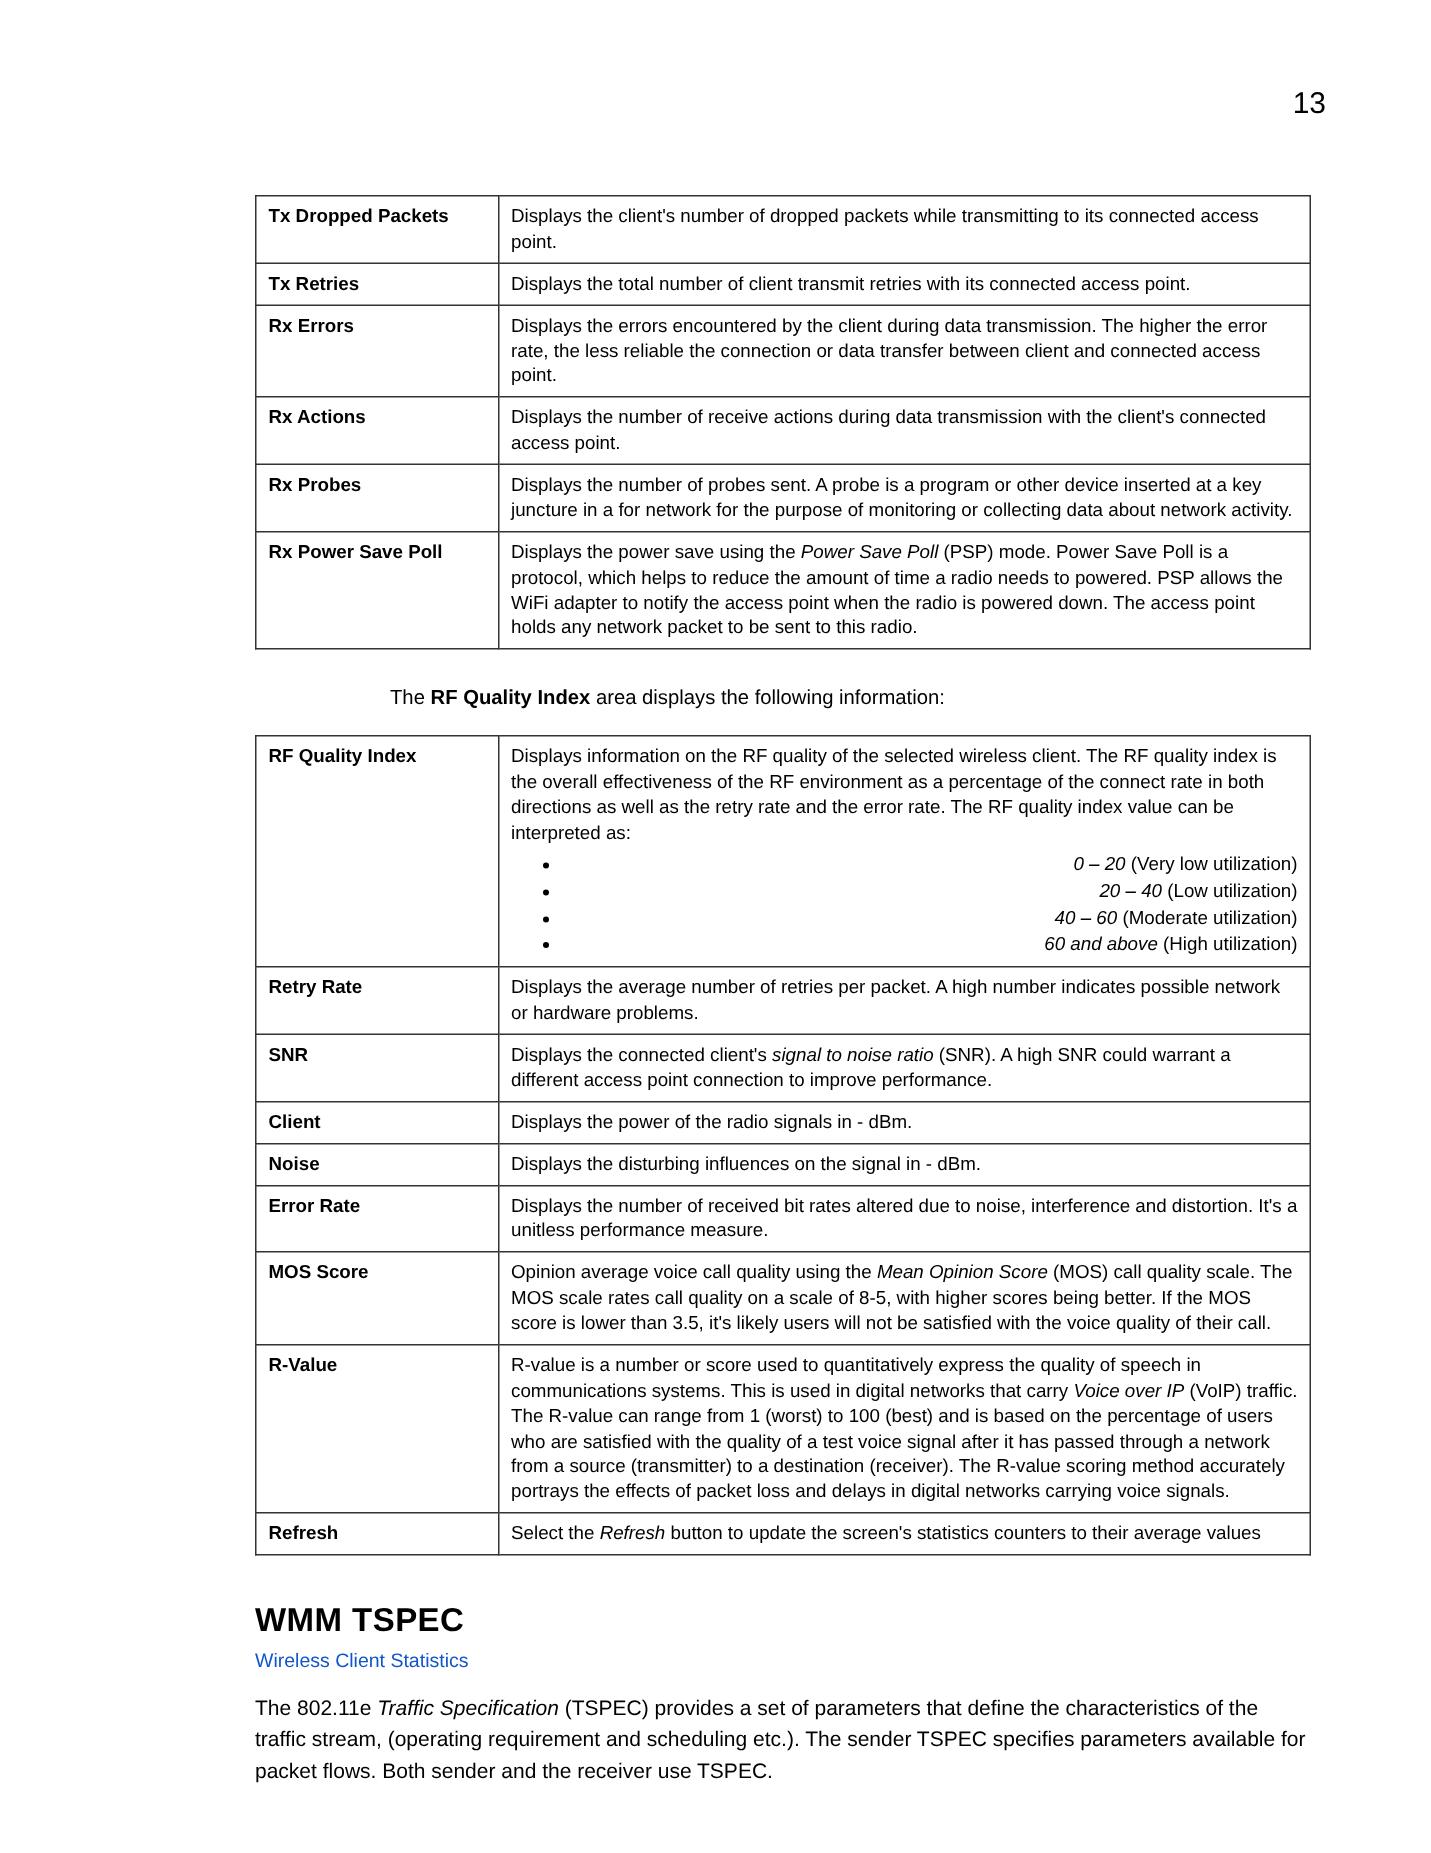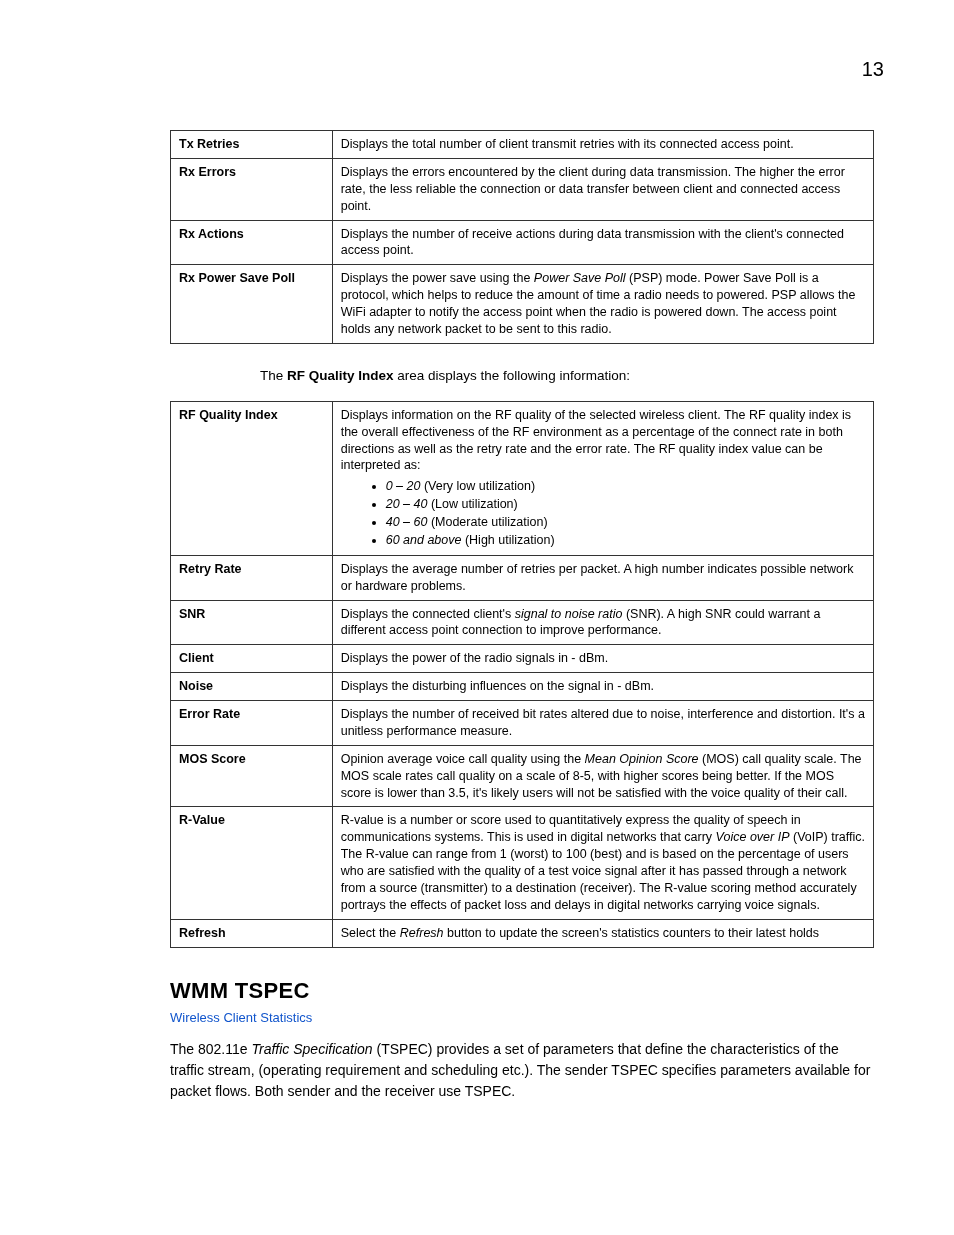--- a/index.html
+++ b/index.html
@@ -48,22 +48,23 @@
     font-family: Arial, Helvetica, sans-serif;
   }
   .intro-line {
     margin: 12px 0 18px 90px;
     font-size: 13.5px;
   }
   .intro-line b {
     font-weight: bold;
   }
   .bullets {
-    margin: 4px 0 0 45px;
+    margin: 4px 0 0 35px;
     padding: 0;
+    text-align: right;
   }
   .bullets li {
     margin: 1px 0;
     font-size: 12.5px;
   }
   .section-title {
     font-size: 22px;
     font-weight: 600;
     margin: 30px 0 4px 0;
     letter-spacing: 0.3px;
@@ -83,31 +84,39 @@
 </head>
 <body>
 
 <div class="page">
   <div class="page-number">13</div>
 
   <div class="content">
 
     <table class="def-table">
       <tbody>
+          <tr>
+        <td class="term">Tx Dropped Packets</td>
+        <td>Displays the client's number of dropped packets while transmitting to its connected access point.</td>
+      </tr>
       <tr>
         <td class="term">Tx Retries</td>
         <td>Displays the total number of client transmit retries with its connected access point.</td>
       </tr>
       <tr>
         <td class="term">Rx Errors</td>
         <td>Displays the errors encountered by the client during data transmission. The higher the error rate, the less reliable the connection or data transfer between client and connected access point.</td>
       </tr>
       <tr>
         <td class="term">Rx Actions</td>
         <td>Displays the number of receive actions during data transmission with the client's connected access point.</td>
+      </tr>
+      <tr>
+        <td class="term">Rx Probes</td>
+        <td>Displays the number of probes sent. A probe is a program or other device inserted at a key juncture in a for network for the purpose of monitoring or collecting data about network activity.</td>
       </tr>
       <tr>
         <td class="term">Rx Power Save Poll</td>
         <td>
           <span>Displays the power save using the </span><span class="ital">Power Save Poll</span><span> (PSP) mode. Power Save Poll is a protocol, which helps to reduce the amount of time a radio needs to powered. PSP allows the WiFi adapter to notify the access point when the radio is powered down. The access point holds any network packet to be sent to this radio.</span>
         </td>
       </tr>
     </tbody>
       </table>
 
@@ -159,21 +168,21 @@
       </tr>
       <tr>
         <td class="term">R-Value</td>
         <td>
           <span>R-value is a number or score used to quantitatively express the quality of speech in communications systems. This is used in digital networks that carry </span><span class="ital">Voice over IP</span><span> (VoIP) traffic. The R-value can range from 1 (worst) to 100 (best) and is based on the percentage of users who are satisfied with the quality of a test voice signal after it has passed through a network from a source (transmitter) to a destination (receiver). The R-value scoring method accurately portrays the effects of packet loss and delays in digital networks carrying voice signals.</span>
         </td>
       </tr>
       <tr>
         <td class="term">Refresh</td>
         <td>
-          <span>Select the </span><span class="ital">Refresh</span><span> button to update the screen's statistics counters to their latest holds</span>
+          <span>Select the </span><span class="ital">Refresh</span><span> button to update the screen's statistics counters to their average values</span>
         </td>
       </tr>
     </tbody>
       </table>
 
     <div class="section-title">WMM TSPEC</div>
     <div class="section-sub">Wireless Client Statistics</div>
     <p class="body-text">
       <span>The 802.11e </span><span class="ital">Traffic Specification</span><span> (TSPEC) provides a set of parameters that define the characteristics of the traffic stream, (operating requirement and scheduling etc.). The sender TSPEC specifies parameters available for packet flows. Both sender and the receiver use TSPEC.</span>
     </p>

